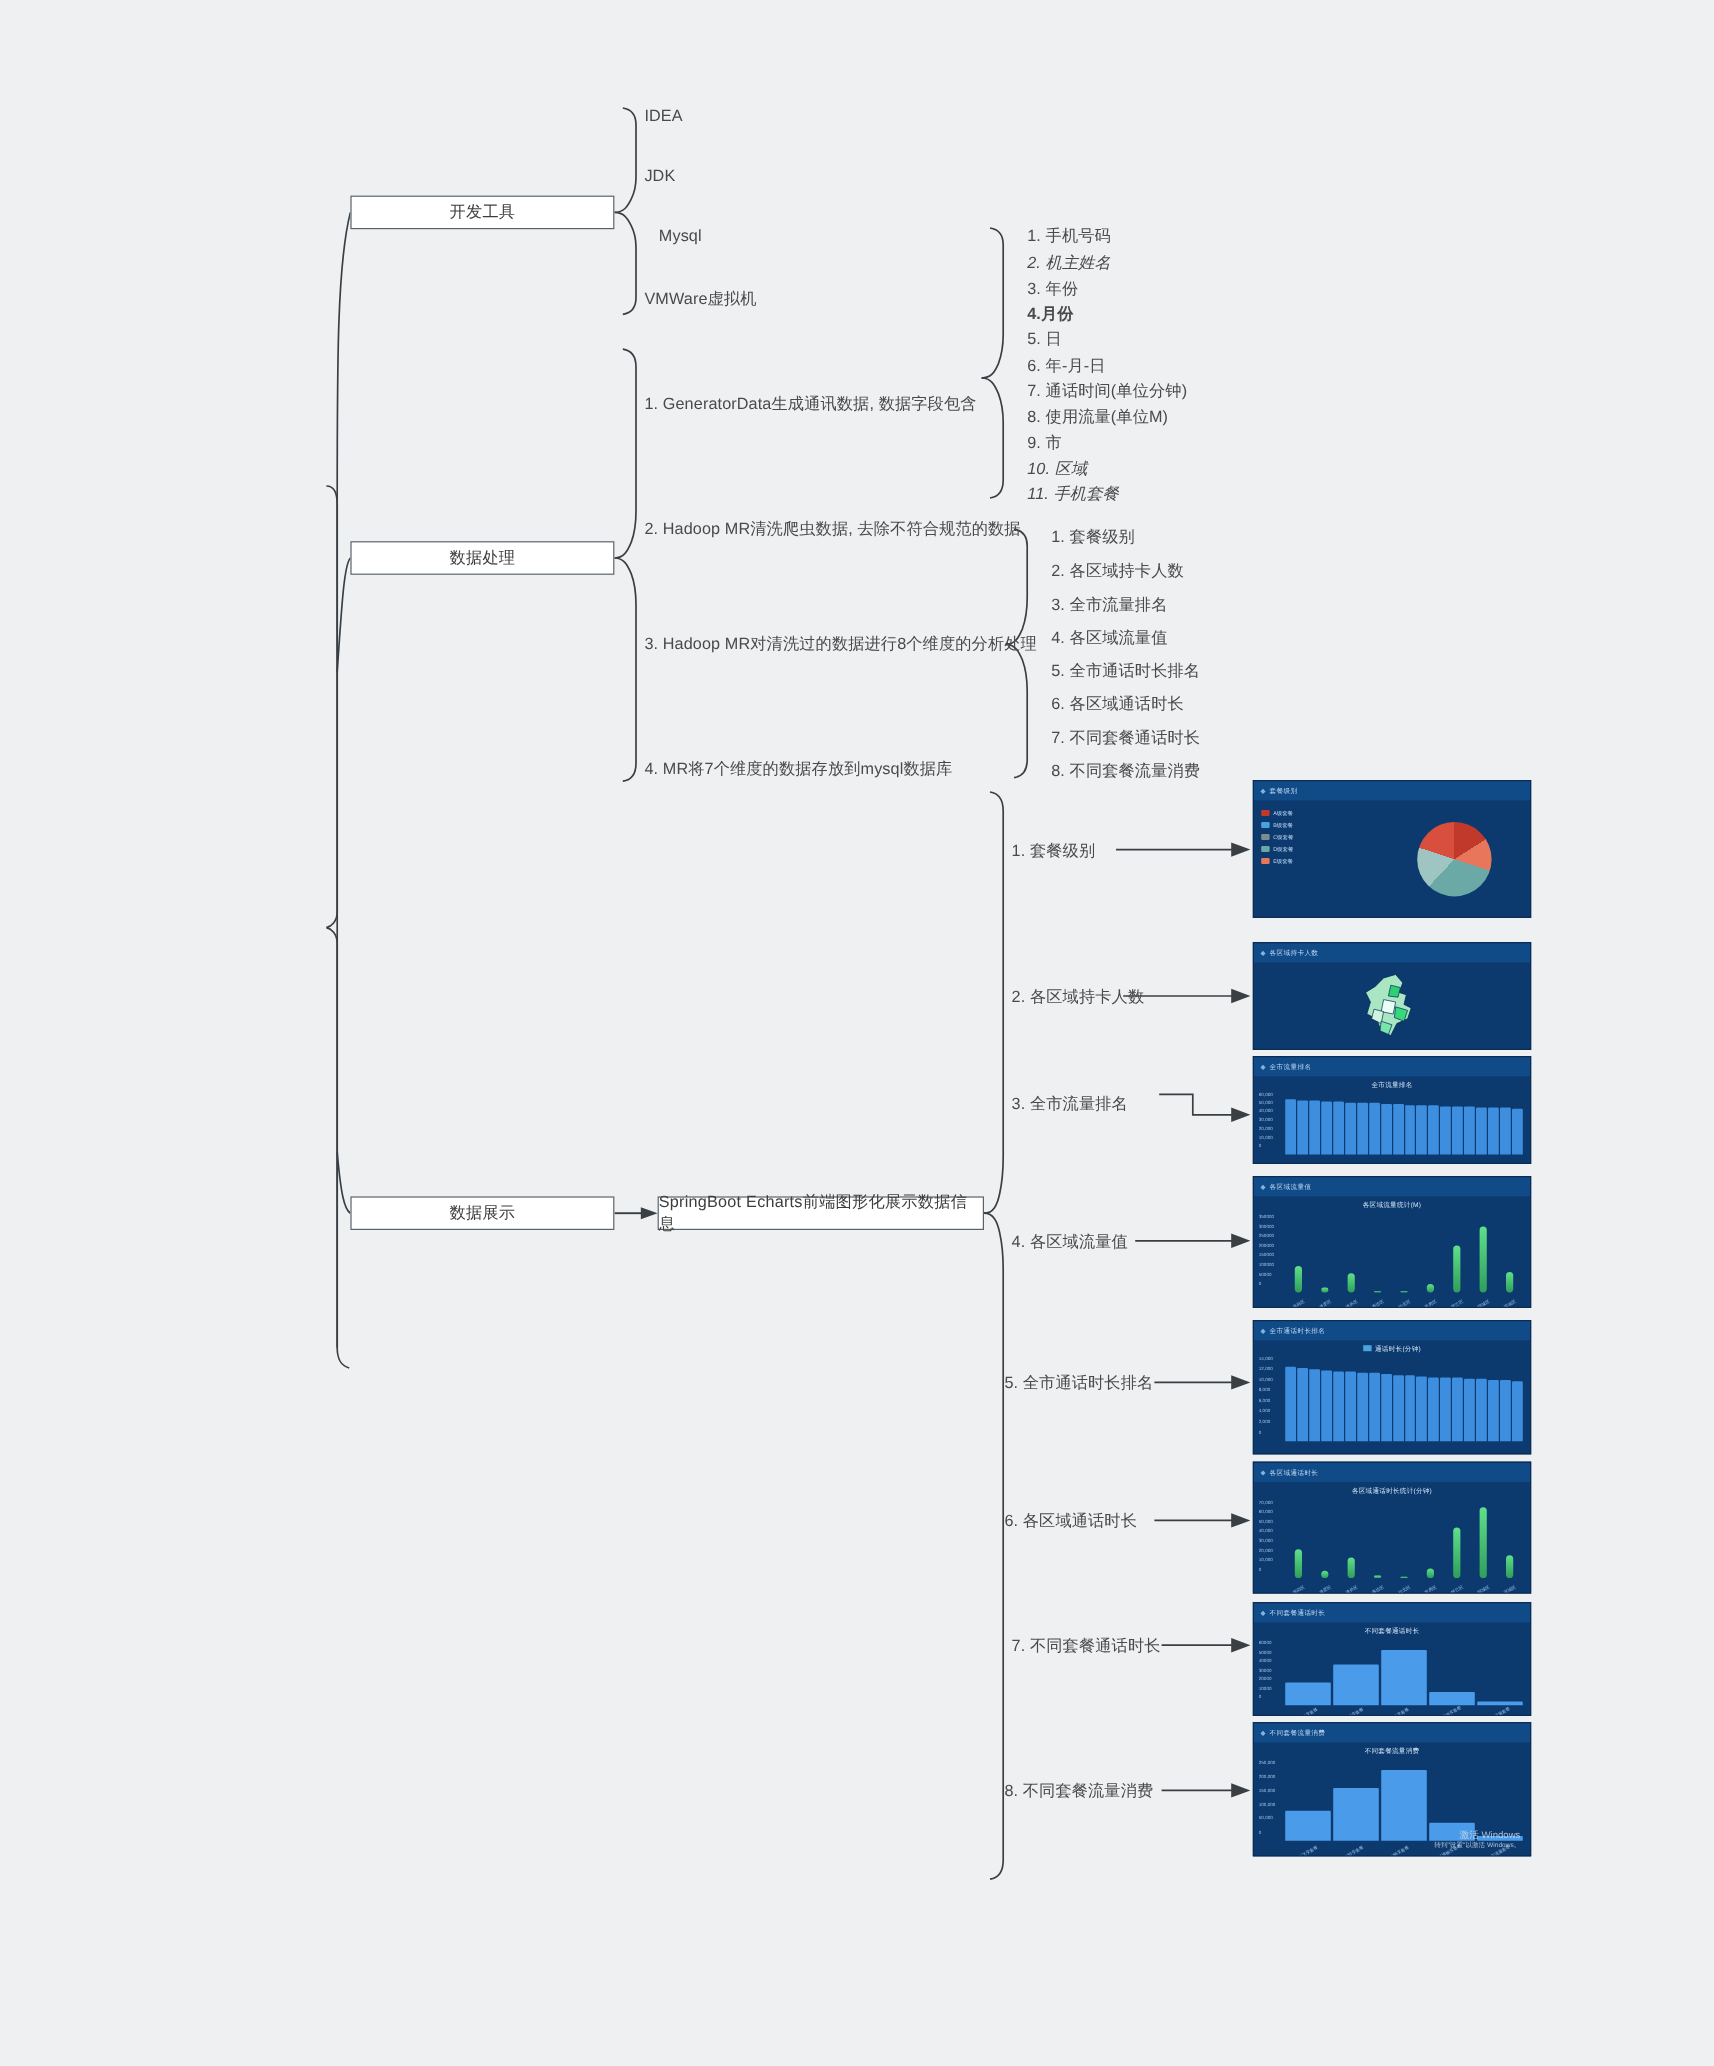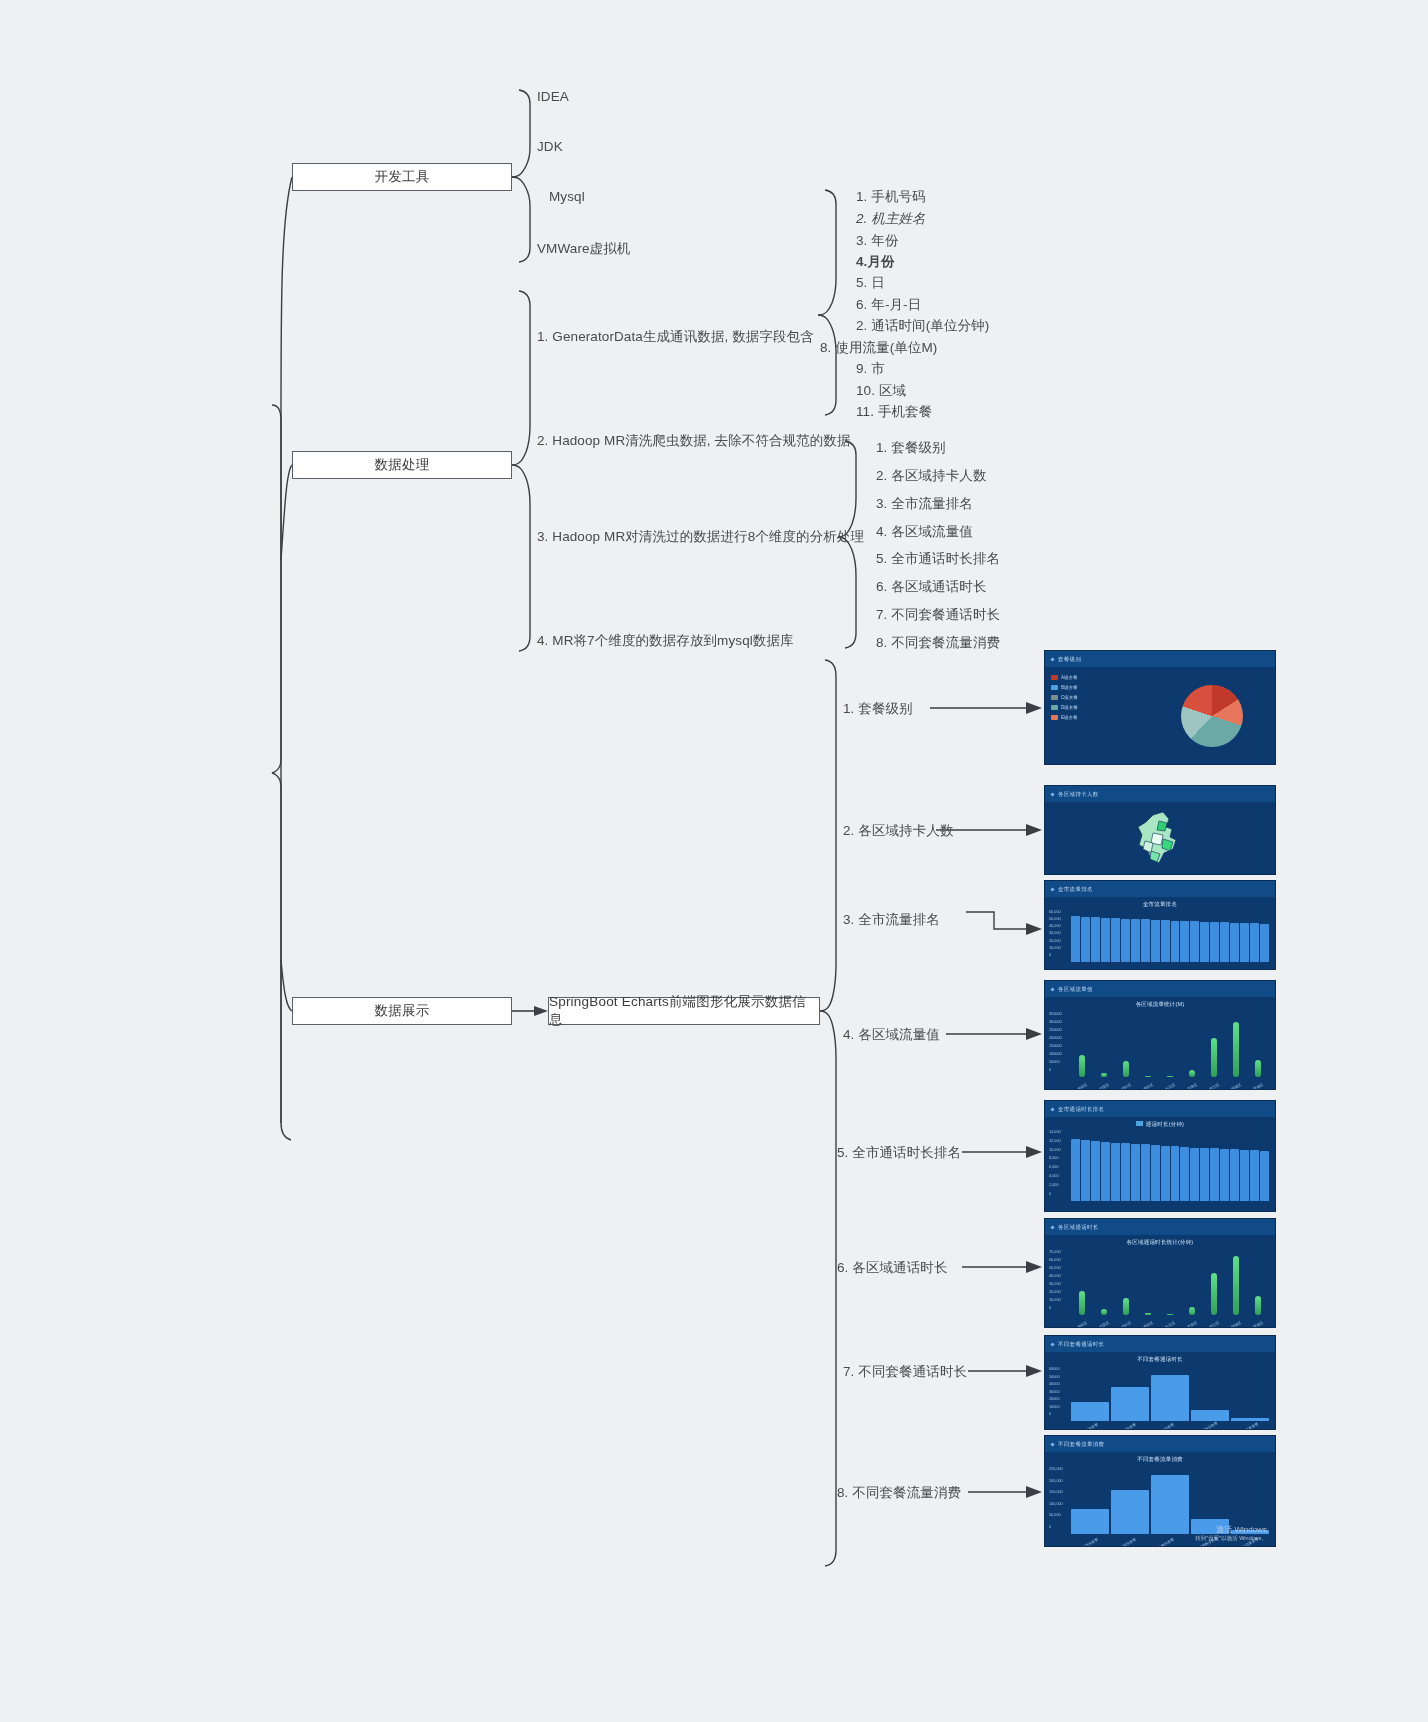--- a/index.html
+++ b/index.html
@@ -24,21 +24,21 @@
     box-sizing:border-box;
     letter-spacing:.2px;
   }
   .leaf-text{
     position:absolute;
     font-size:13.5px;
     color:#4a4a4a;
     white-space:nowrap;
     letter-spacing:.1px;
   }
-  .leaf-text.italic{}
+  .leaf-text.italic{font-style:italic;}
 
   
   .thumb{
     position:absolute;
     background:#0d3a6e;
     border:1px solid #0a2c55;
     box-sizing:border-box;
     overflow:hidden;
   }
   .thumb .tbar{
@@ -174,22 +174,22 @@
   <div class="leaf-text" style="left:537px;top:432px;">2. Hadoop MR清洗爬虫数据, 去除不符合规范的数据</div>
   <div class="leaf-text" style="left:537px;top:528px;">3. Hadoop MR对清洗过的数据进行8个维度的分析处理</div>
   <div class="leaf-text" style="left:537px;top:632px;">4. MR将7个维度的数据存放到mysql数据库</div>
 
   <div class="leaf-text" style="left:856px;top:188px;">1. 手机号码</div>
   <div class="leaf-text" style="left:856px;top:210px;font-style:italic;">2. 机主姓名</div>
   <div class="leaf-text" style="left:856px;top:232px;">3. 年份</div>
   <div class="leaf-text" style="left:856px;top:253px;font-weight:bold;">4.月份</div>
   <div class="leaf-text" style="left:856px;top:274px;">5. 日</div>
   <div class="leaf-text" style="left:856px;top:296px;">6. 年-月-日</div>
-  <div class="leaf-text" style="left:856px;top:317px;">2. 通话时间(单位分钟)</div>
-  <div class="leaf-text" style="left:820px;top:339px;">8. 使用流量(单位M)</div>
+  <div class="leaf-text" style="left:856px;top:317px;">7. 通话时间(单位分钟)</div>
+  <div class="leaf-text" style="left:856px;top:339px;">8. 使用流量(单位M)</div>
   <div class="leaf-text" style="left:856px;top:360px;">9. 市</div>
   <div class="leaf-text italic" style="left:856px;top:382px;">10. 区域</div>
   <div class="leaf-text italic" style="left:856px;top:403px;">11. 手机套餐</div>
 
   <div class="leaf-text" style="left:876px;top:439px;">1. 套餐级别</div>
   <div class="leaf-text" style="left:876px;top:467px;">2. 各区域持卡人数</div>
   <div class="leaf-text" style="left:876px;top:495px;">3. 全市流量排名</div>
   <div class="leaf-text" style="left:876px;top:523px;">4. 各区域流量值</div>
   <div class="leaf-text" style="left:876px;top:550px;">5. 全市通话时长排名</div>
   <div class="leaf-text" style="left:876px;top:578px;">6. 各区域通话时长</div>

